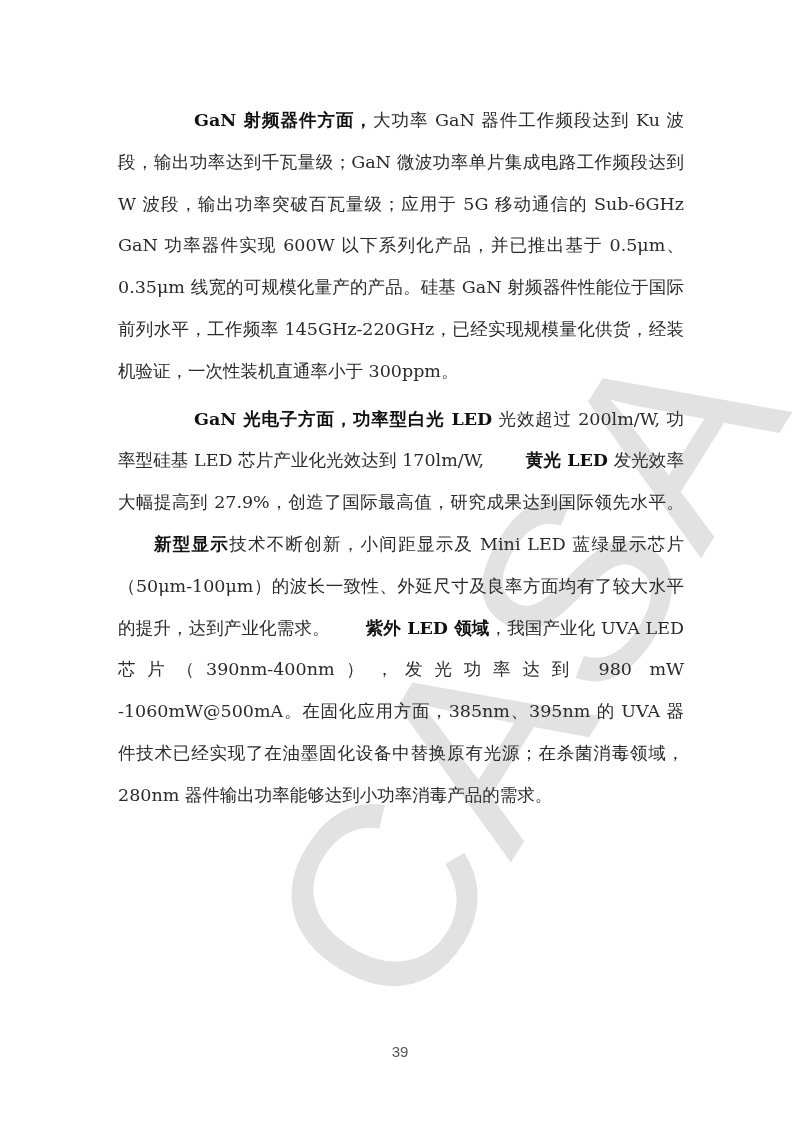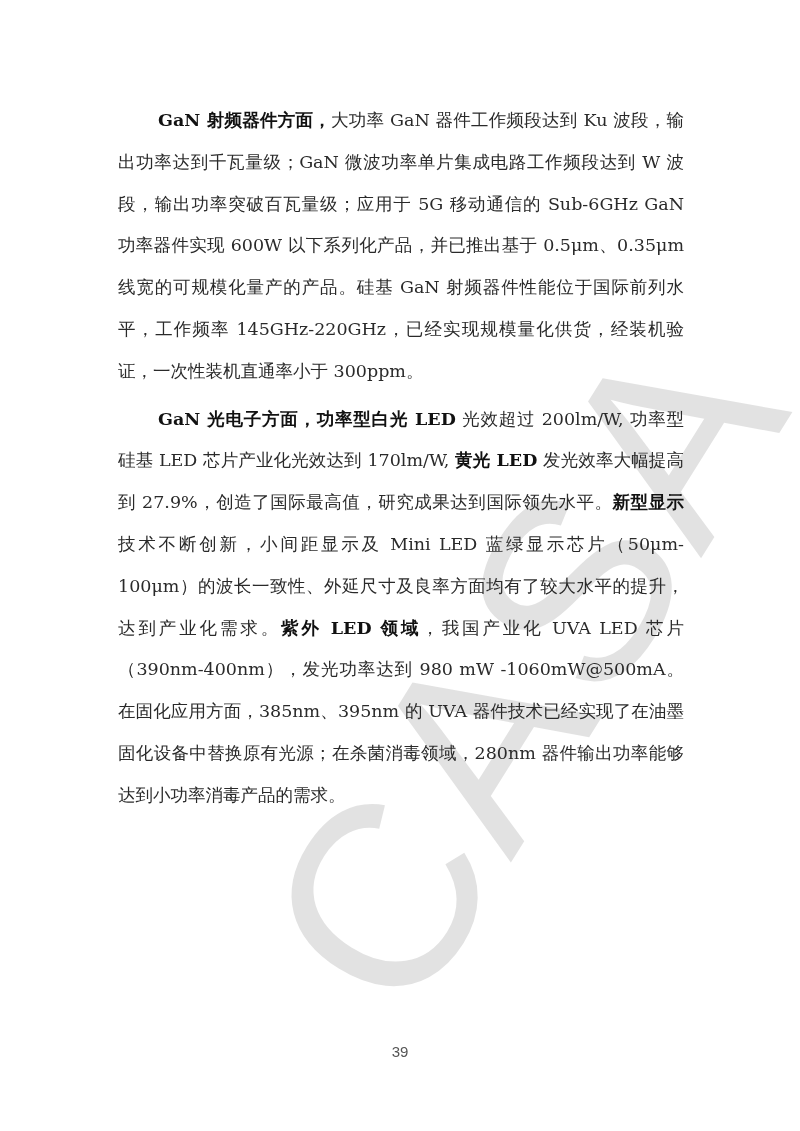--- a/index.html
+++ b/index.html
@@ -2,21 +2,21 @@
 <html><head>
   <meta charset="utf-8">
   <style>
     html, body { margin: 0; padding: 0; background: #ffffff; }
     body { width: 800px; height: 1131px; position: relative; overflow: hidden;
       font-family: "DejaVu Serif", "Liberation Serif", serif; color: #2a2a2a; }
     .page { position: absolute; left: 0; top: 0; width: 800px; height: 1131px; background: #fff; }
     .content { position: absolute; left: 118px; top: 100px; width: 566px; }
     .para { margin: 0; font-size: 17.5px; line-height: 41.8px; text-align: justify; text-justify: inter-character; }
     .para.indent { text-indent: 40px; }
-    .para b { font-weight: bold; color: #111; }
+    .para b { font-weight: bold; color: #111; margin-left: 36px; }
     .para + .para { margin-top: 6px; }
     .page-number { position: absolute; left: 0; width: 800px; top: 1043px; text-align: center;
       font-family: "Liberation Sans", sans-serif; font-size: 15px; color: #555; }
     .watermark { position: absolute; left: 160px; top: 520px; font-family: "Liberation Sans", sans-serif;
       font-weight: normal; font-size: 260px; letter-spacing: 6px; color: rgba(180,180,180,0.38);
       transform: rotate(-58deg); transform-origin: center center; white-space: nowrap; pointer-events: none; }
   </style>
 </head>
 <body>
 

